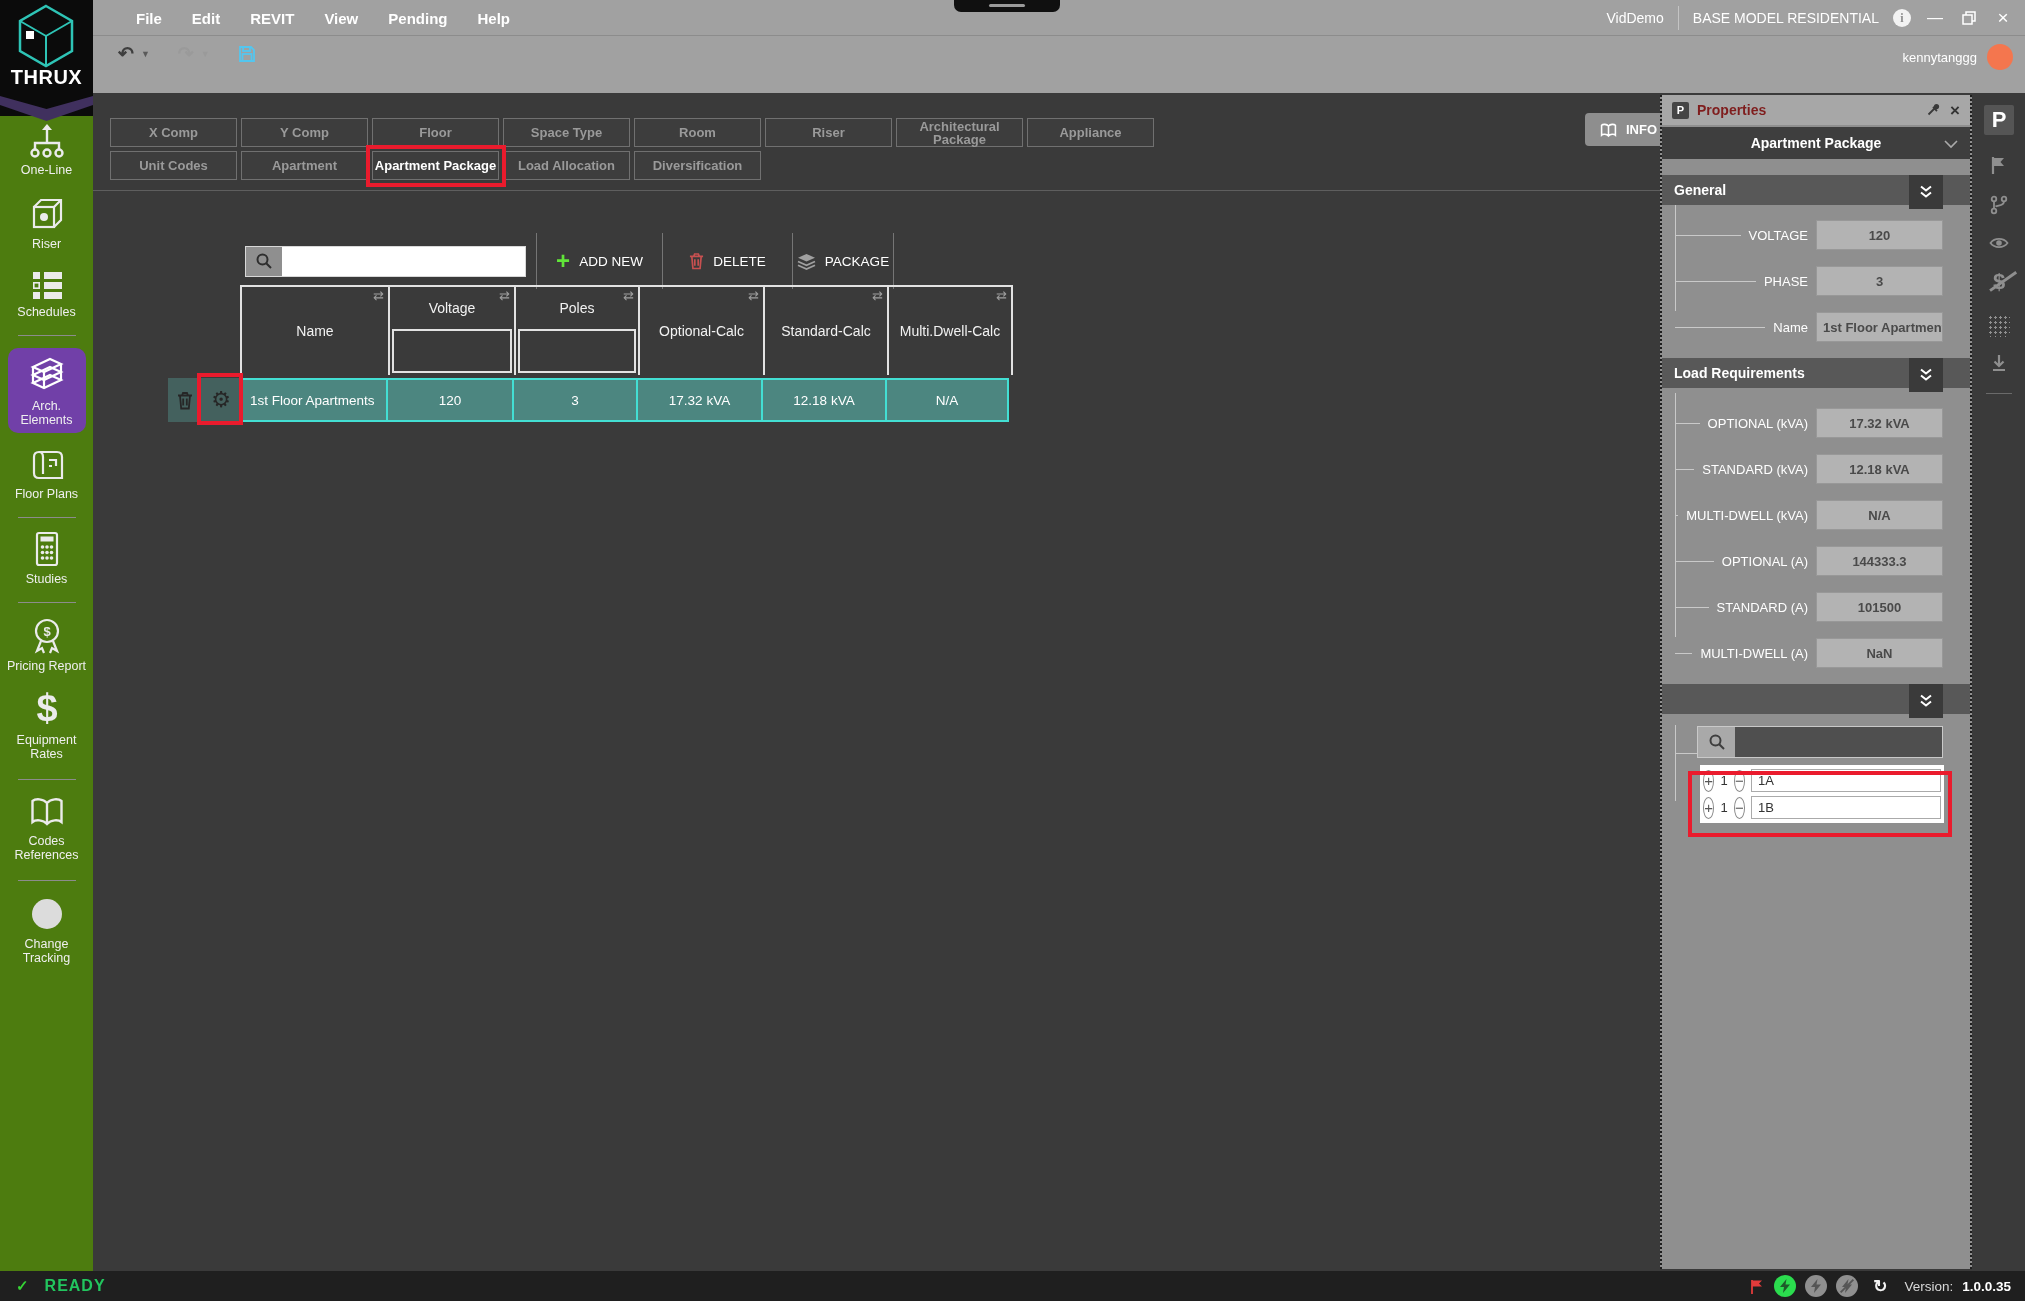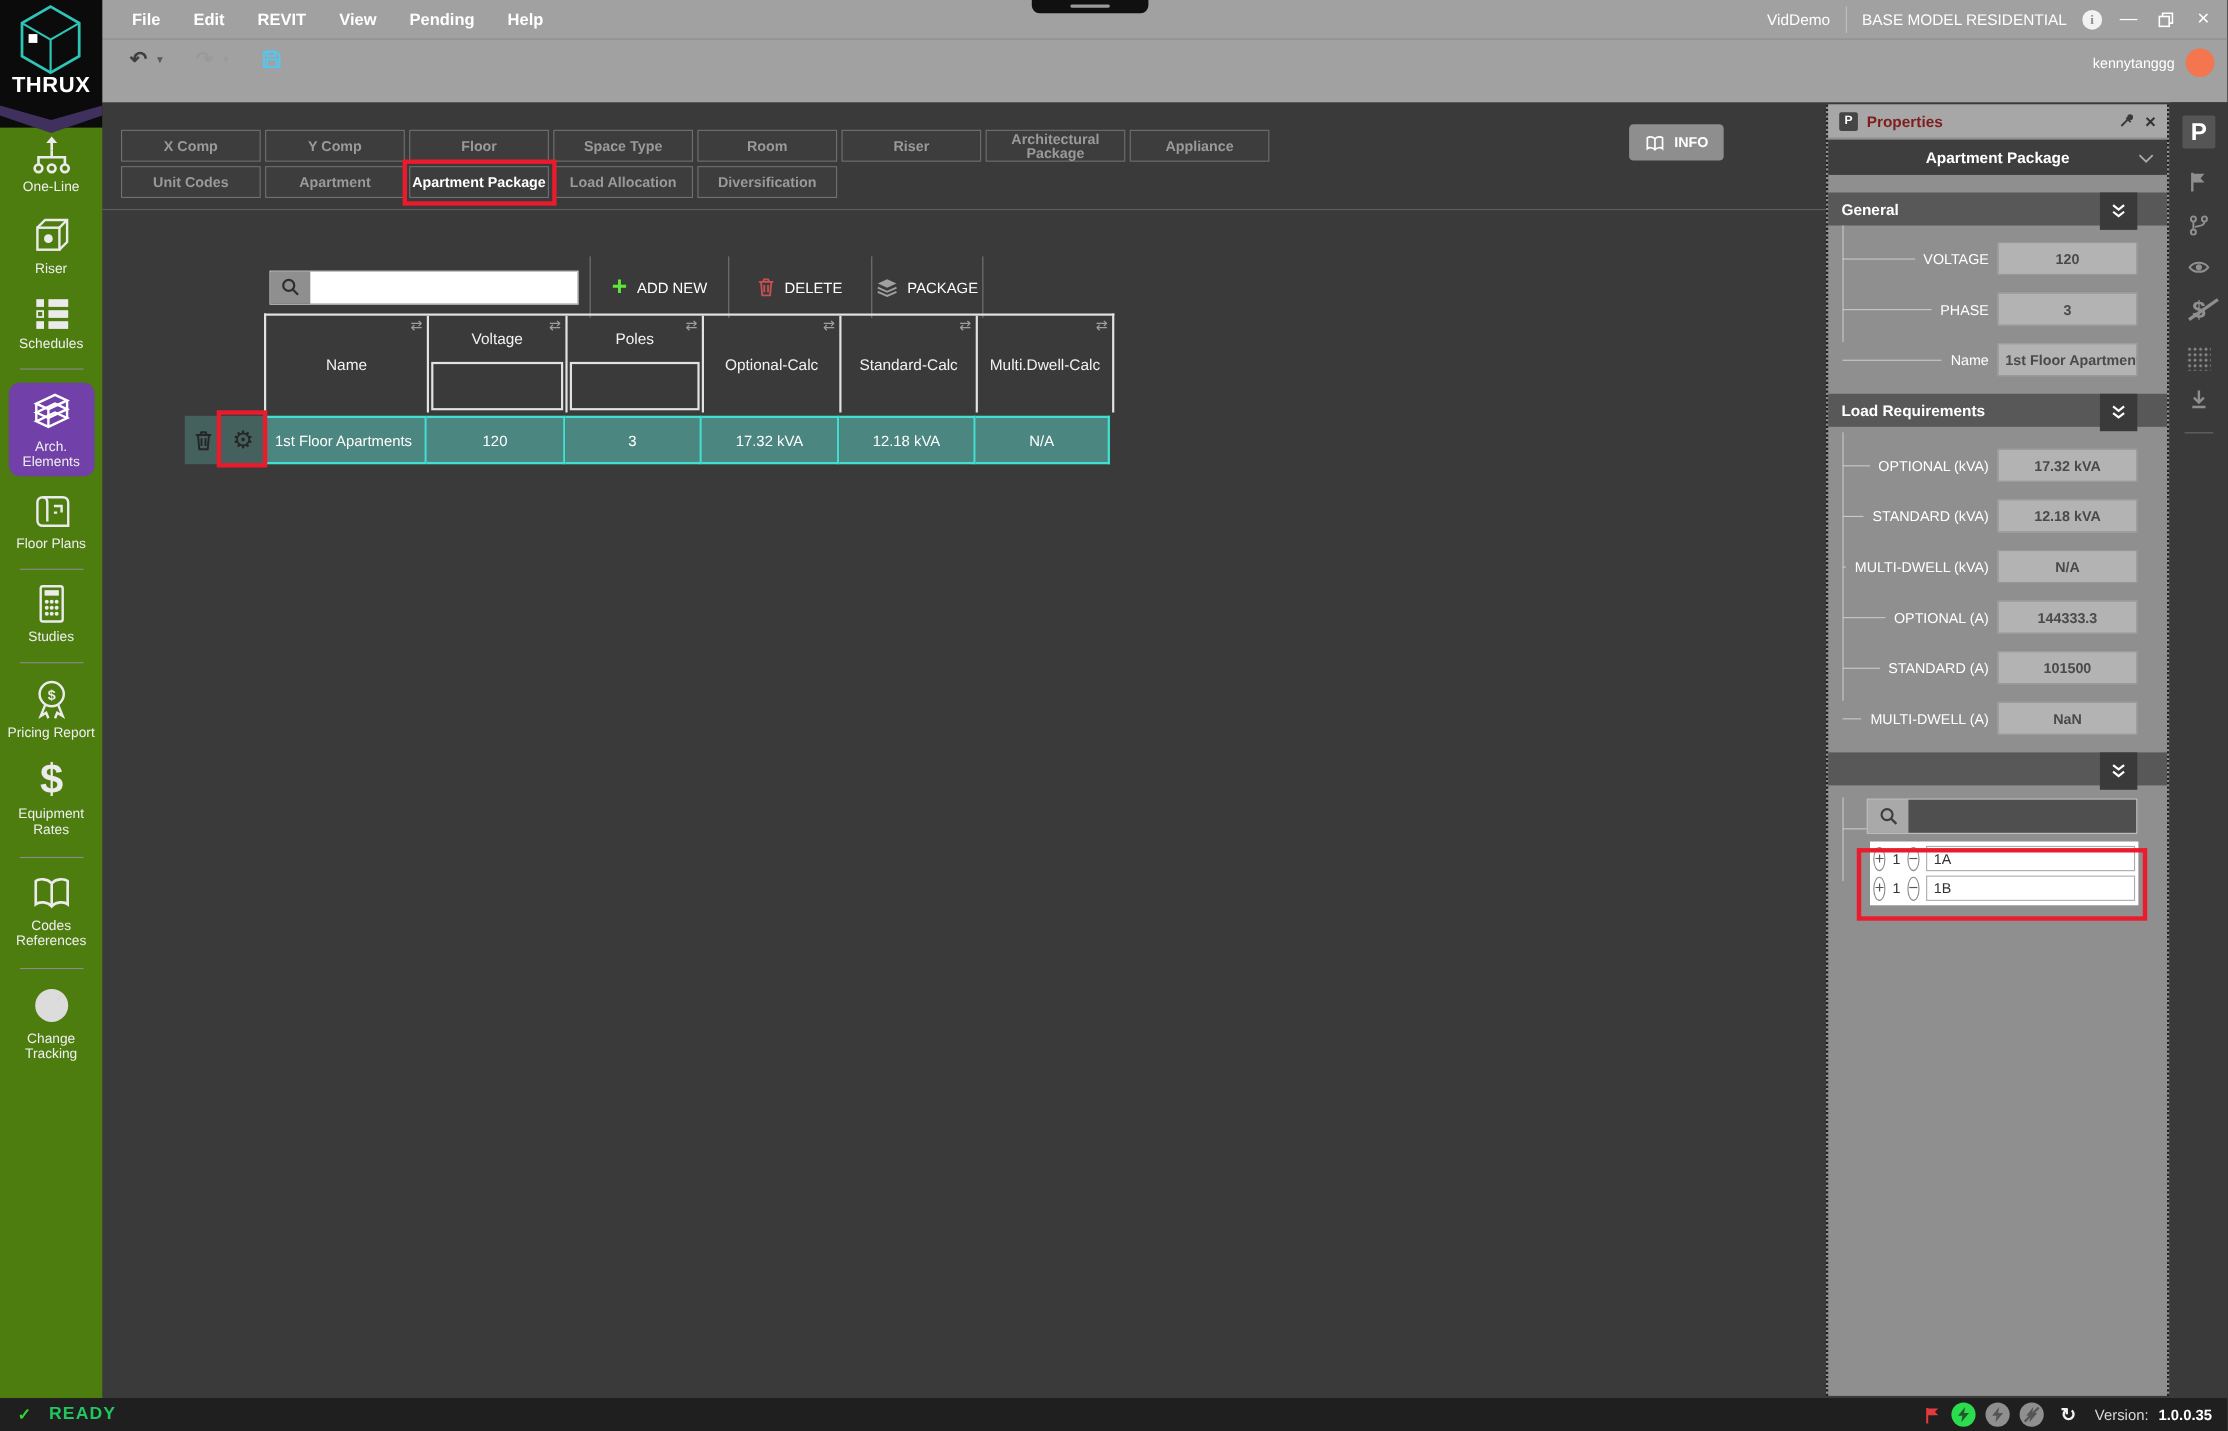--- a/index.html
+++ b/index.html
@@ -2,21 +2,21 @@
 <html><head>
 <meta charset="utf-8">
 <style>
   * { margin:0; padding:0; box-sizing:border-box; }
   html,body { width:2025px; height:1301px; }
   body { position:relative; font-family:"Liberation Sans",sans-serif; background:#3A3A3A; overflow:hidden; }
   svg { display:block; }
 
   
   .titlebar { position:absolute; left:0; top:0; width:2025px; height:93px; background:#A1A1A1; z-index:2; }
-  .menubar { position:absolute; left:0; top:0; right:0; height:36px; border-bottom:1px solid #8C8C8C; }
+  .menubar { position:absolute; left:16px; top:0; right:0; height:36px; border-bottom:1px solid #8C8C8C; }
   .menus { position:absolute; left:120px; top:0; height:36px; display:flex; gap:30px; align-items:center; }
   .menu-item { color:#FFFFFF; font-weight:bold; font-size:15px; cursor:default; }
   .drag-handle { position:absolute; left:938px; top:0; width:106px; height:12px; background:#101010; border-radius:0 0 7px 7px; }
   .drag-handle::after { content:""; position:absolute; left:35px; top:4px; width:36px; height:3px; background:#9A9A9A; border-radius:2px; }
   .title-right { position:absolute; right:12px; top:0; height:36px; display:flex; align-items:center; gap:14px; }
   .title-right .ttext { color:#FFFFFF; font-size:14px; }
   .tsep { width:1px; height:24px; background:#C4C4C4; }
   .info-circle { width:18px; height:18px; border-radius:50%; background:#F2F2F2; color:#8E8E8E; font-weight:bold; font-size:12px; display:flex; align-items:center; justify-content:center; font-family:"Liberation Serif",serif; }
   .win-btn { color:#FFFFFF; font-size:16px; display:flex; align-items:center; justify-content:center; width:20px; height:20px; }
   .toolrow { position:absolute; left:118px; top:36px; right:0; height:57px; }
@@ -39,21 +39,21 @@
   .sb-item { display:flex; flex-direction:column; align-items:center; gap:4px; color:#EFEFEF; font-size:12.5px; line-height:14px; text-align:center; width:86px; cursor:default; }
   .sb-item.active { background:#7140A8; border-radius:10px; padding:7px 2px 6px 2px; width:78px; }
   .sb-div { width:58px; height:1px; background:#8C8C8C; }
 
   
   .workspace { position:absolute; left:93px; top:93px; right:52px; bottom:30px; background:#3A3A3A; }
   .tabs { position:absolute; left:17px; top:25px; width:1048px; display:flex; flex-wrap:wrap; gap:4px; }
   .tab { width:127px; height:29px; border:1px solid #707070; color:#9A9A9A; font-weight:bold; font-size:13px; display:flex; align-items:center; justify-content:center; background:#3D3D3D; text-align:center; line-height:13px; cursor:default; }
   .tab.active { color:#FFFFFF; }
   .main-hline { position:absolute; left:0; top:97px; width:1567px; height:1px; background:#5E5E5E; }
-  .info-btn { position:absolute; left:1388px; top:20px; width:86px; height:33px; background:#8E8E8E; border-radius:4px; display:flex; align-items:center; justify-content:center; gap:8px; color:#FFFFFF; font-weight:bold; font-size:13px; }
+  .info-btn { position:absolute; left:1492px; top:20px; width:86px; height:33px; background:#8E8E8E; border-radius:4px; display:flex; align-items:center; justify-content:center; gap:8px; color:#FFFFFF; font-weight:bold; font-size:13px; }
 
   
   .mtoolbar { position:absolute; left:152px; top:140px; height:56px; display:flex; align-items:center; }
   .msearch { width:281px; height:31px; display:flex; border:1px solid #D8D8D8; }
   .msearch .mag { width:36px; background:#8F8F8F; display:flex; align-items:center; justify-content:center; }
   .msearch input { flex:1; border:none; outline:none; background:#FFFFFF; font-size:13px; padding:0 6px; }
   .vsep { width:1px; height:56px; background:#757575; margin-left:10px; }
   .tool-slot { height:31px; display:flex; align-items:center; justify-content:center; gap:9px; color:#FFFFFF; font-size:13.5px; cursor:default; }
   .slot-add { width:125px; } .slot-del { width:129px; } .slot-pkg { width:100px; }
   .plus-glyph { color:#61E539; font-size:24px; font-weight:bold; line-height:20px; }

